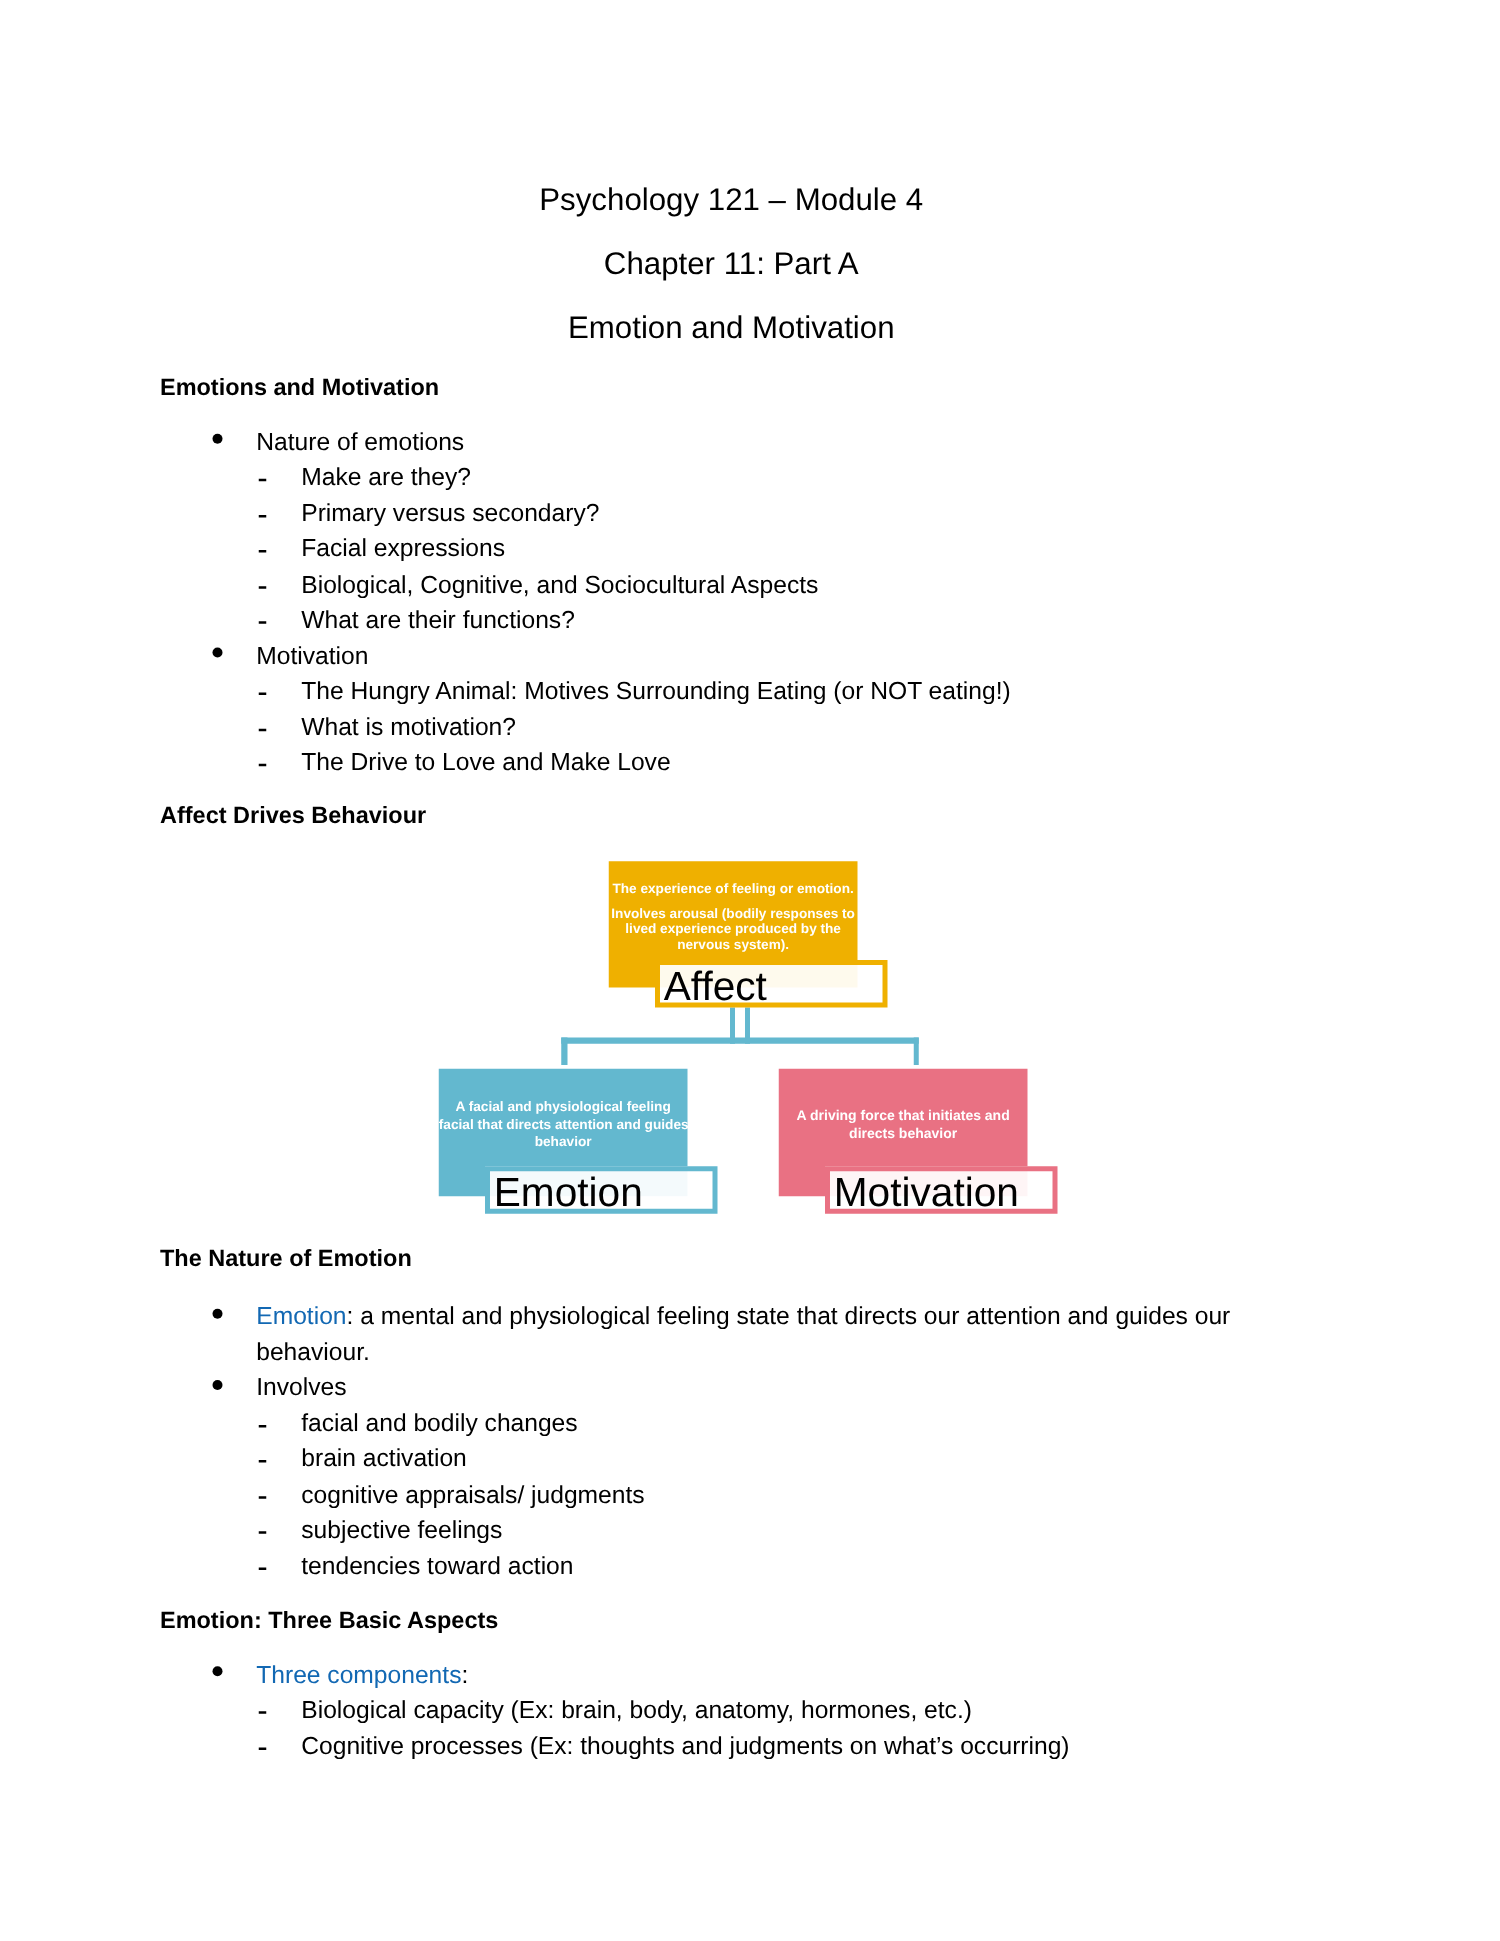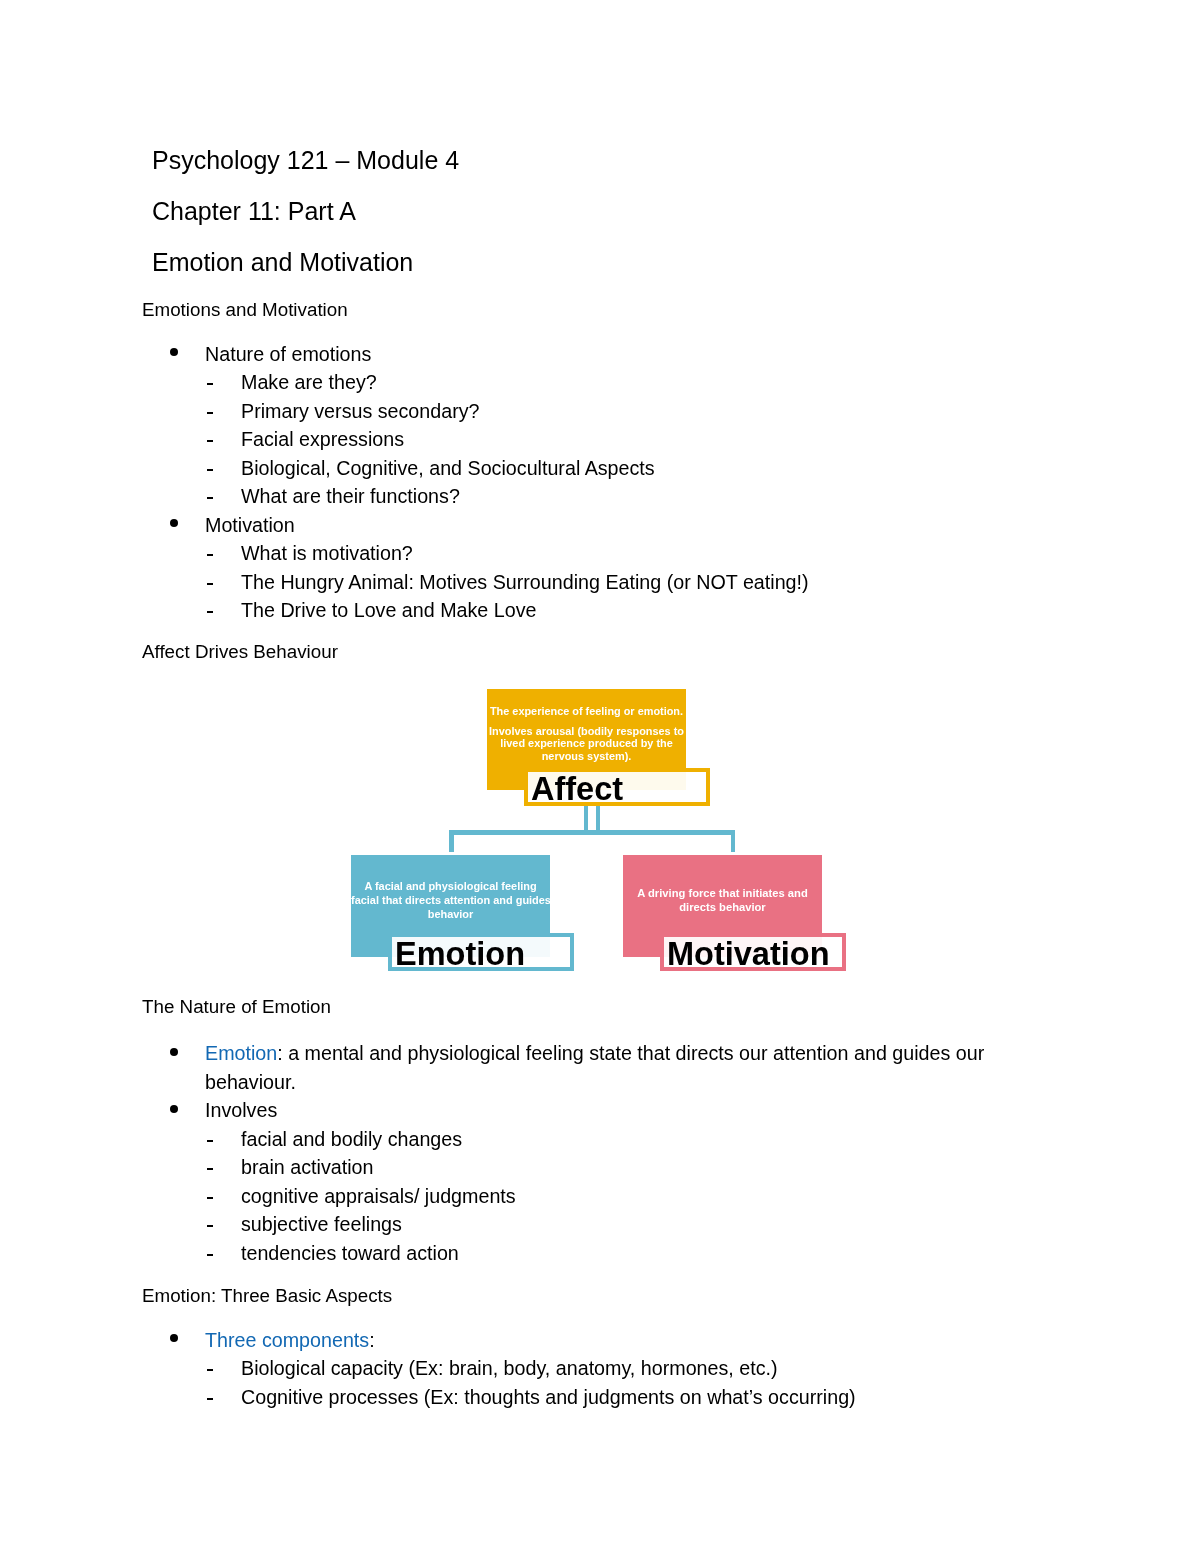--- a/index.html
+++ b/index.html
@@ -2,44 +2,44 @@
 <html><head>
 <meta charset="utf-8">
 <title>Psychology 121 Module 4 Notes</title>
 <style>
   html,body{margin:0;padding:0;background:#fff;}
   body{width:1200px;height:1553px;font-family:"Liberation Sans",sans-serif;color:#000;
        -webkit-font-smoothing:antialiased;}
   .page{position:relative;width:1200px;height:1553px;background:#fff;overflow:hidden;}
 
   
-  .titles{position:absolute;left:152px;top:135px;width:918px;text-align:left;}
+  .titles{position:absolute;left:126px;top:135px;width:918px;text-align:center;}
   .title-line{font-size:25px;line-height:51px;white-space:nowrap;}
 
-  .sec-head{position:absolute;left:142px;font-size:18.8px;font-weight:400;line-height:22px;white-space:nowrap;}
+  .sec-head{position:absolute;left:128px;font-size:18.8px;font-weight:700;line-height:22px;white-space:nowrap;}
 
   
   .lst{position:absolute;left:136px;width:918px;}
   .li{position:relative;font-size:19.7px;line-height:28.5px;}
   .li.l1{padding-left:69px;}
   .li.l2{padding-left:105px;}
   .li.l1 .mk{position:absolute;left:32px;top:0;width:12px;text-align:center;font-size:19.7px;line-height:28.5px;}
   .li.l2 .mk{position:absolute;left:70px;top:0;width:12px;font-size:19.7px;line-height:28.5px;}
   .li.l2 .mk .dash{position:absolute;left:0;top:15px;}
   .dot{display:inline-block;width:8.3px;height:8.3px;border-radius:50%;background:#000;vertical-align:middle;
        position:relative;top:-3.1px;}
   .dash{display:inline-block;width:6.6px;height:2px;background:#000;vertical-align:middle;position:relative;top:-0.3px;margin-left:0.8px;}
   .accent{color:#1268B3;}
 
   
   .diagram{position:absolute;left:0;top:0;width:1012px;height:1553px;}
   .dg-box{position:absolute;box-sizing:border-box;}
   .dg-desc{position:absolute;box-sizing:border-box;color:#fff;font-weight:700;text-align:center;white-space:nowrap;}
   .dg-label{position:absolute;box-sizing:border-box;display:flex;align-items:center;}
-  .dg-label .txt{font-weight:700;white-space:nowrap;}
+  .dg-label .txt{font-weight:400;white-space:nowrap;}
   .conn{position:absolute;background:#63B8CF;}
 </style>
 </head>
 <body>
 
 <div class="page">
 
   <div class="titles">
     <div class="title-line">Psychology 121 – Module 4</div>
     <div class="title-line">Chapter 11: Part A</div>
@@ -60,24 +60,24 @@
         </span><span class="tx">Facial expressions</span></div>
     <div class="li l2"><span class="mk">
           <span class="dash"></span>
         </span><span class="tx">Biological, Cognitive, and Sociocultural Aspects</span></div>
     <div class="li l2"><span class="mk">
           <span class="dash"></span>
         </span><span class="tx">What are their functions?</span></div>
     <div class="li l1"><span class="mk"><span class="dot"></span></span><span class="tx">Motivation</span></div>
     <div class="li l2"><span class="mk">
           <span class="dash"></span>
-        </span><span class="tx">What is motivation?</span></div>
+        </span><span class="tx">The Hungry Animal: Motives Surrounding Eating (or NOT eating!)</span></div>
     <div class="li l2"><span class="mk">
           <span class="dash"></span>
-        </span><span class="tx">The Hungry Animal: Motives Surrounding Eating (or NOT eating!)</span></div>
+        </span><span class="tx">What is motivation?</span></div>
     <div class="li l2"><span class="mk">
           <span class="dash"></span>
         </span><span class="tx">The Drive to Love and Make Love</span></div>
   </div>
 
   <div class="sec-head" style="top:640.5px">Affect Drives Behaviour</div>
 
   <div class="diagram">
 
     <div class="conn" style="left:449px;top:830px;width:286px;height:4.5px"></div>

